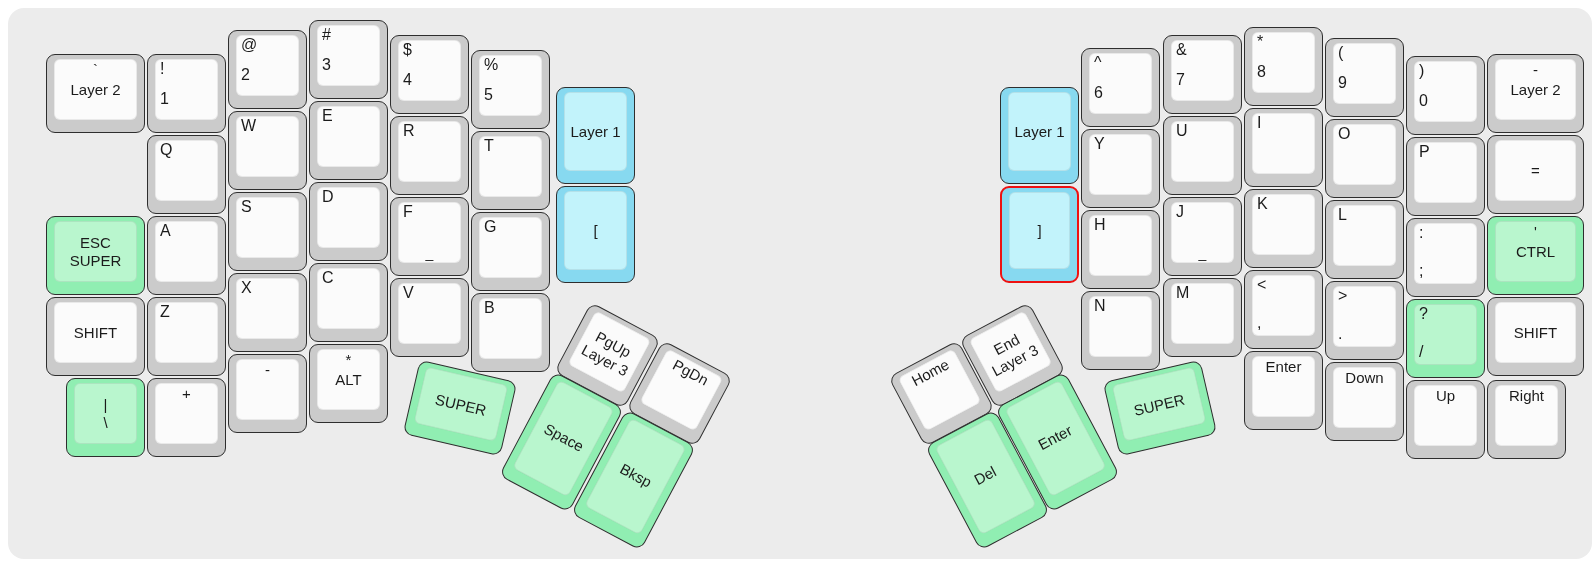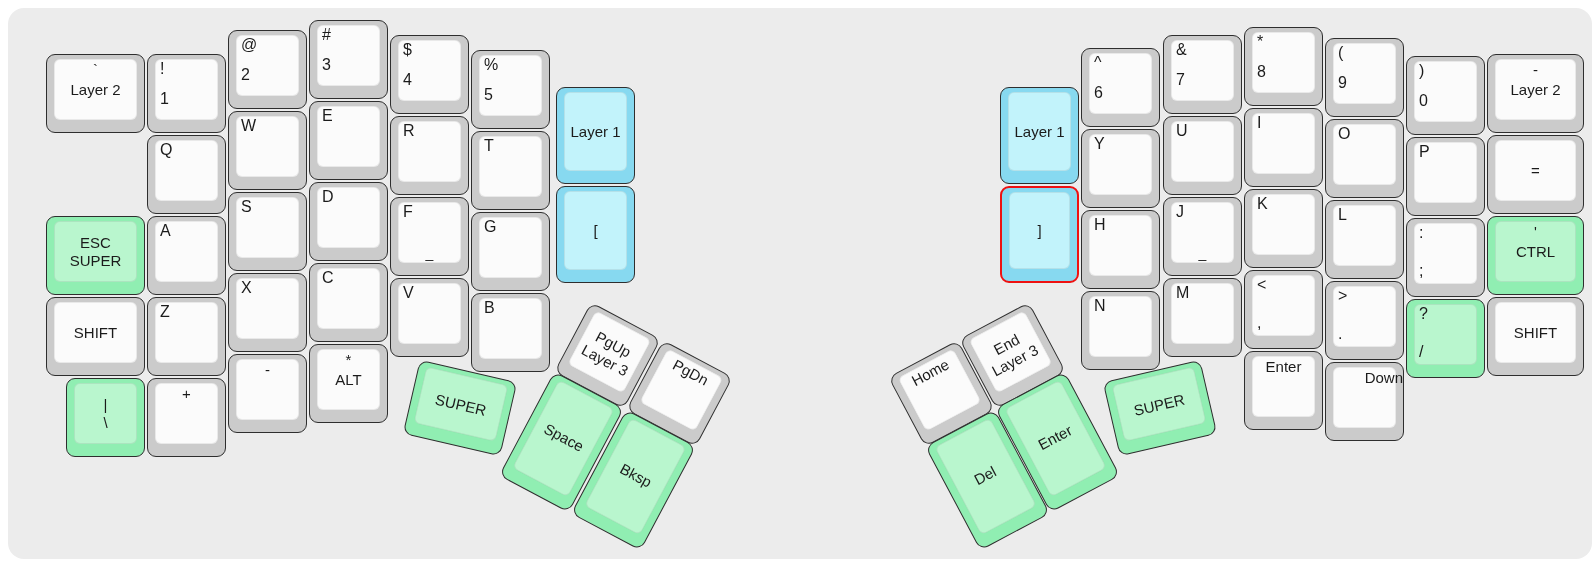--- a/index.html
+++ b/index.html
@@ -264,58 +264,66 @@
       <div class="face" style="background: rgb(251, 251, 251);"></div>
       <div class="lab p-tl" style="color: rgb(27, 27, 27);">L</div>
     </div>
     <div class="key" style="left: 1317px; top: 273px; width: 79px; height: 79px; background: rgb(203, 203, 203);">
       <div class="face" style="background: rgb(251, 251, 251);"></div>
       <div class="lab p-tl" style="color: rgb(27, 27, 27);">&gt;</div>
       <div class="lab p-bl" style="color: rgb(27, 27, 27);">.</div>
     </div>
     <div class="key" style="left: 1317px; top: 354px; width: 79px; height: 79px; background: rgb(203, 203, 203);">
       <div class="face" style="background: rgb(251, 251, 251);"></div>
-      <div class="lab p-tc" style="color: rgb(27, 27, 27); text-align: right;">Down</div>
+      <div class="lab p-tc" style="color: rgb(27, 27, 27);">Down</div>
     </div>
     <div class="key" style="left: 1398px; top: 48px; width: 79px; height: 79px; background: rgb(203, 203, 203);">
       <div class="face" style="background: rgb(251, 251, 251);"></div>
       <div class="lab p-tl" style="color: rgb(27, 27, 27);">)</div>
       <div class="lab p-ml" style="color: rgb(27, 27, 27);">0</div>
     </div>
     <div class="key" style="left: 1398px; top: 129px; width: 79px; height: 79px; background: rgb(203, 203, 203);">
       <div class="face" style="background: rgb(251, 251, 251);"></div>
       <div class="lab p-tl" style="color: rgb(27, 27, 27);">P</div>
     </div>
     <div class="key" style="left: 1398px; top: 210px; width: 79px; height: 79px; background: rgb(203, 203, 203);">
       <div class="face" style="background: rgb(251, 251, 251);"></div>
       <div class="lab p-tl" style="color: rgb(27, 27, 27);">:</div>
       <div class="lab p-bl" style="color: rgb(27, 27, 27);">;</div>
     </div>
     <div class="key" style="left: 1398px; top: 291px; width: 79px; height: 79px; background: rgb(144, 238, 178);">
       <div class="face" style="background: rgb(185, 246, 206);"></div>
       <div class="lab p-tl" style="color: rgb(27, 27, 27);">?</div>
       <div class="lab p-bl" style="color: rgb(27, 27, 27);">/</div>
     </div>
+    <div class="key" style="left: 1398px; top: 372px; width: 79px; height: 79px; background: rgb(203, 203, 203);">
+      <div class="face" style="background: rgb(251, 251, 251);"></div>
+      <div class="lab p-tc" style="color: rgb(27, 27, 27);">Up</div>
+    </div>
     <div class="key" style="left: 1479px; top: 46px; width: 97px; height: 79px; background: rgb(203, 203, 203);">
       <div class="face" style="background: rgb(251, 251, 251);"></div>
       <div class="lab p-tc" style="color: rgb(27, 27, 27);">-</div>
       <div class="lab p-c" style="color: rgb(27, 27, 27);">Layer 2</div>
     </div>
     <div class="key" style="left: 1479px; top: 127px; width: 97px; height: 79px; background: rgb(203, 203, 203);">
       <div class="face" style="background: rgb(251, 251, 251);"></div>
       <div class="lab p-c" style="color: rgb(27, 27, 27);">=</div>
     </div>
     <div class="key" style="left: 1479px; top: 208px; width: 97px; height: 79px; background: rgb(144, 238, 178);">
       <div class="face" style="background: rgb(185, 246, 206);"></div>
       <div class="lab p-tc" style="color: rgb(27, 27, 27);">'</div>
       <div class="lab p-c" style="color: rgb(27, 27, 27);">CTRL</div>
     </div>
     <div class="key" style="left: 1479px; top: 289px; width: 97px; height: 79px; background: rgb(203, 203, 203);">
       <div class="face" style="background: rgb(251, 251, 251);"></div>
       <div class="lab p-c" style="color: rgb(27, 27, 27);">SHIFT</div>
+    </div>
+    <div class="key" style="left: 1479px; top: 372px; width: 79px; height: 79px; background: rgb(203, 203, 203);">
+      <div class="face" style="background: rgb(251, 251, 251);"></div>
+      <div class="lab p-tc" style="color: rgb(27, 27, 27);">Right</div>
     </div>
     <div class="key" style="left: 894px; top: 346px; width: 79px; height: 79px; background: rgb(203, 203, 203); transform: rotate(-28deg);">
       <div class="face" style="background: rgb(251, 251, 251);"></div>
       <div class="lab p-tc" style="color: rgb(27, 27, 27);">Home</div>
     </div>
     <div class="key" style="left: 965px; top: 308px; width: 79px; height: 79px; background: rgb(203, 203, 203); transform: rotate(-28deg);">
       <div class="face" style="background: rgb(251, 251, 251);"></div>
       <div class="lab p-c" style="color: rgb(27, 27, 27);">End
 Layer 3</div>
     </div>

